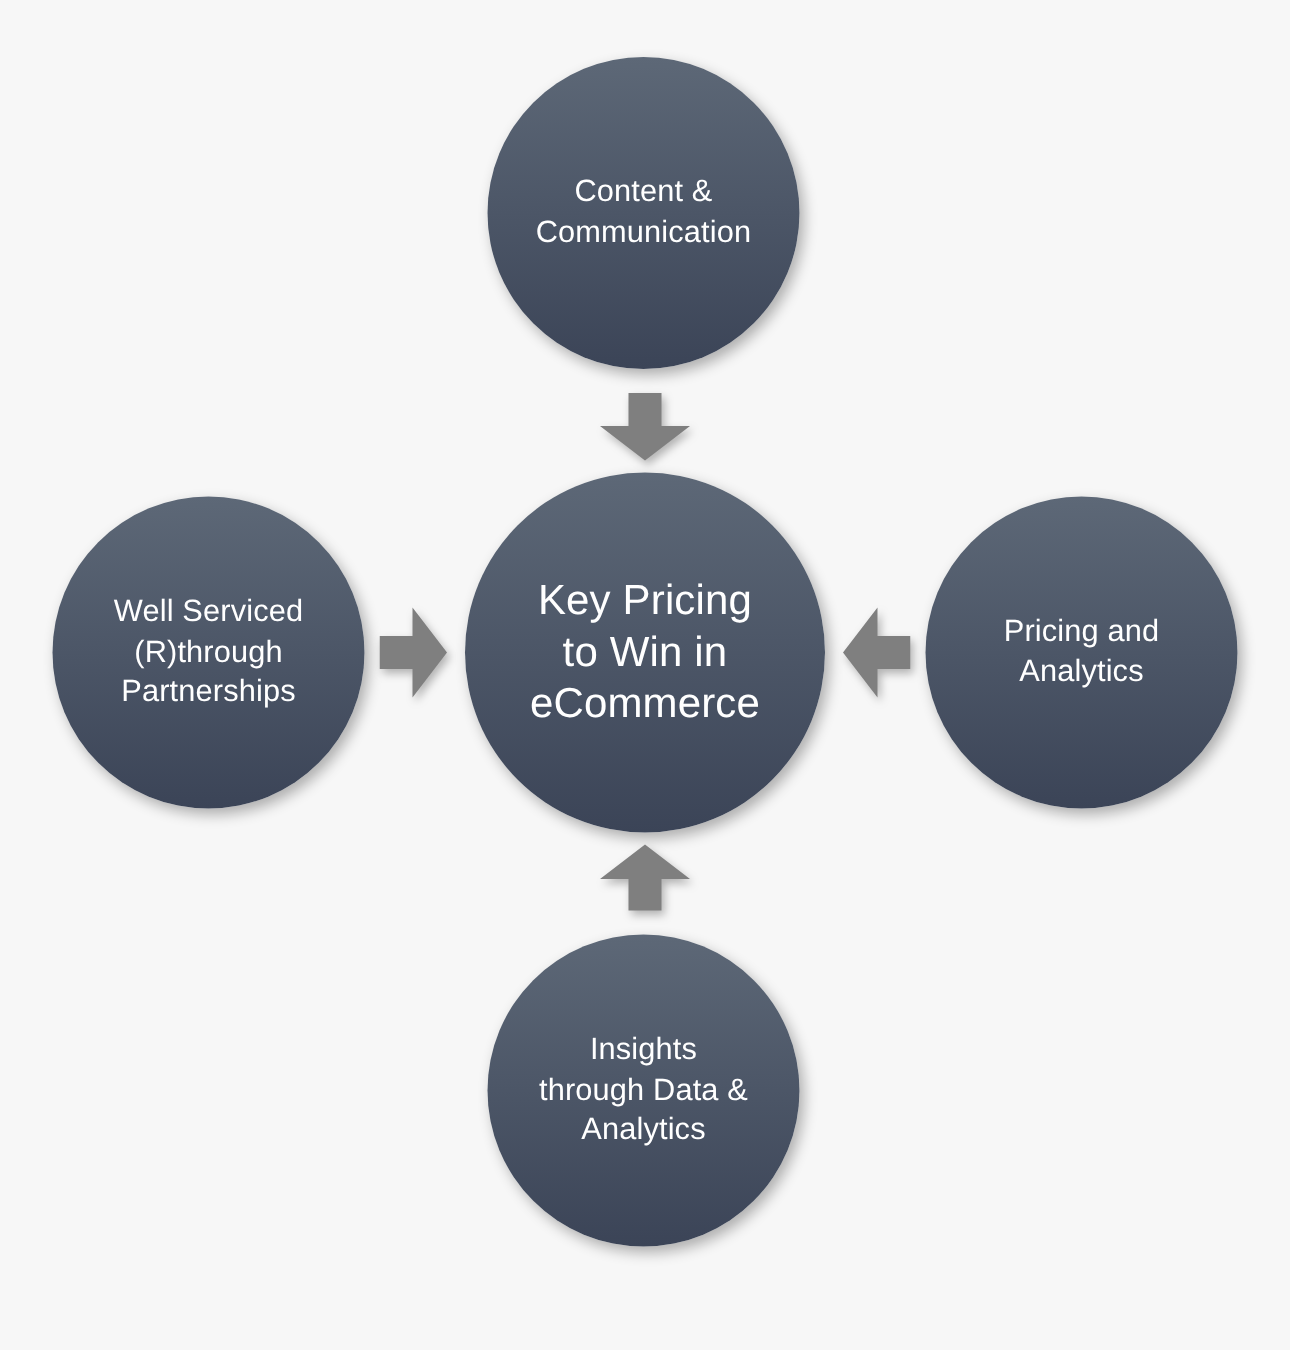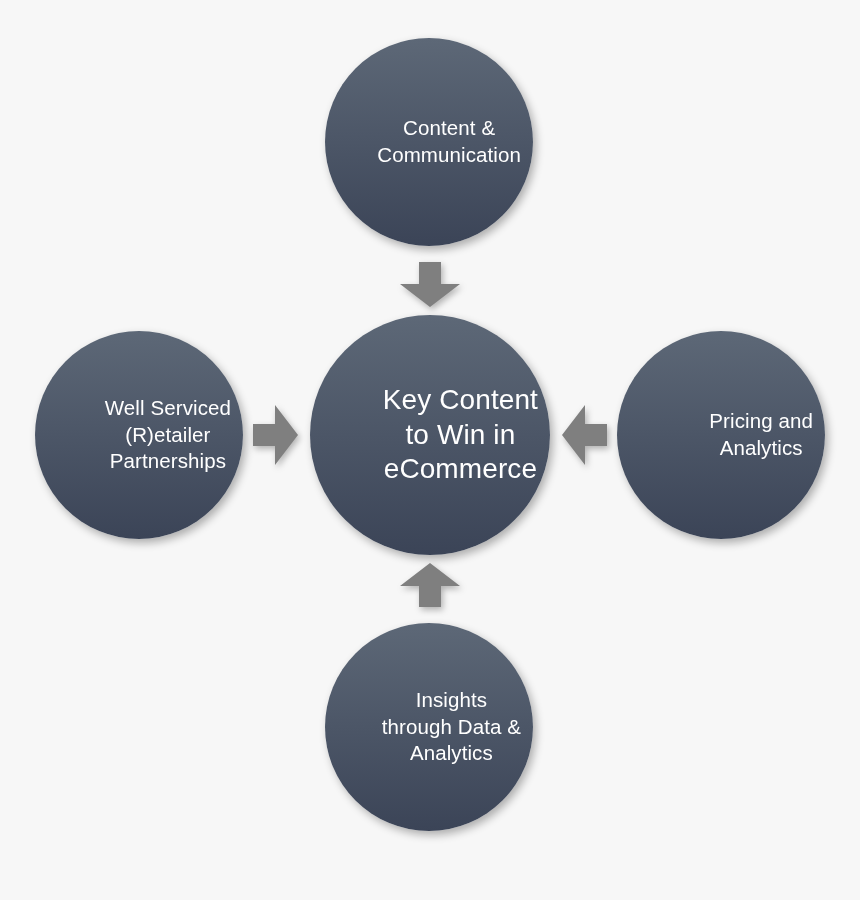--- a/index.html
+++ b/index.html
@@ -20,21 +20,21 @@
   }
 
   
   .node {
     position: absolute;
     border-radius: 50%;
     background-image: linear-gradient(to bottom, #5d6877 0%, #525d6f 32%, #454f64 66%, #3b4457 100%);
     box-shadow: 3px 4px 9px rgba(0,0,0,0.30);
     display: flex;
     align-items: center;
-    justify-content: flex-end;
+    justify-content: center;
     box-sizing: border-box;
   }
   .node-label {
     color: #ffffff;
     text-align: center;
     line-height: 1.30;
     white-space: pre-line;
     letter-spacing: 0.1px;
     padding: 0 12px;
   }
@@ -76,32 +76,32 @@
   </div>
 
   <div class="arrow" id="arrow-top">
     <svg viewBox="0 0 64 46" xmlns="http://www.w3.org/2000/svg" aria-hidden="true">
       <polygon points="21,0 43,0 43,22 62,22 32,45 2,22 21,22" fill="#7f7f7f"></polygon>
     </svg>
   </div>
 
   <div class="node satellite" id="node-left" style="background-image: linear-gradient(rgb(93, 104, 119) 0%, rgb(59, 68, 87) 100%); color: rgb(255, 255, 255);">
     <span class="node-label">Well Serviced
-(R)etailer
+(R)through
 Partnerships</span>
   </div>
 
   <div class="arrow" id="arrow-left">
     <svg viewBox="0 0 46 64" xmlns="http://www.w3.org/2000/svg" aria-hidden="true">
       <polygon points="0,21 22,21 22,2 45,32 22,62 22,43 0,43" fill="#7f7f7f"></polygon>
     </svg>
   </div>
 
   <div class="node center" id="node-center" style="background-image: linear-gradient(rgb(93, 104, 119) 0%, rgb(59, 68, 87) 100%); color: rgb(255, 255, 255);">
-    <span class="node-label">Key Content
+    <span class="node-label">Key Pricing
 to Win in
 eCommerce</span>
   </div>
 
   <div class="arrow" id="arrow-right">
     <svg viewBox="0 0 46 64" xmlns="http://www.w3.org/2000/svg" aria-hidden="true">
       <polygon points="46,21 24,21 24,2 1,32 24,62 24,43 46,43" fill="#7f7f7f"></polygon>
     </svg>
   </div>
 

